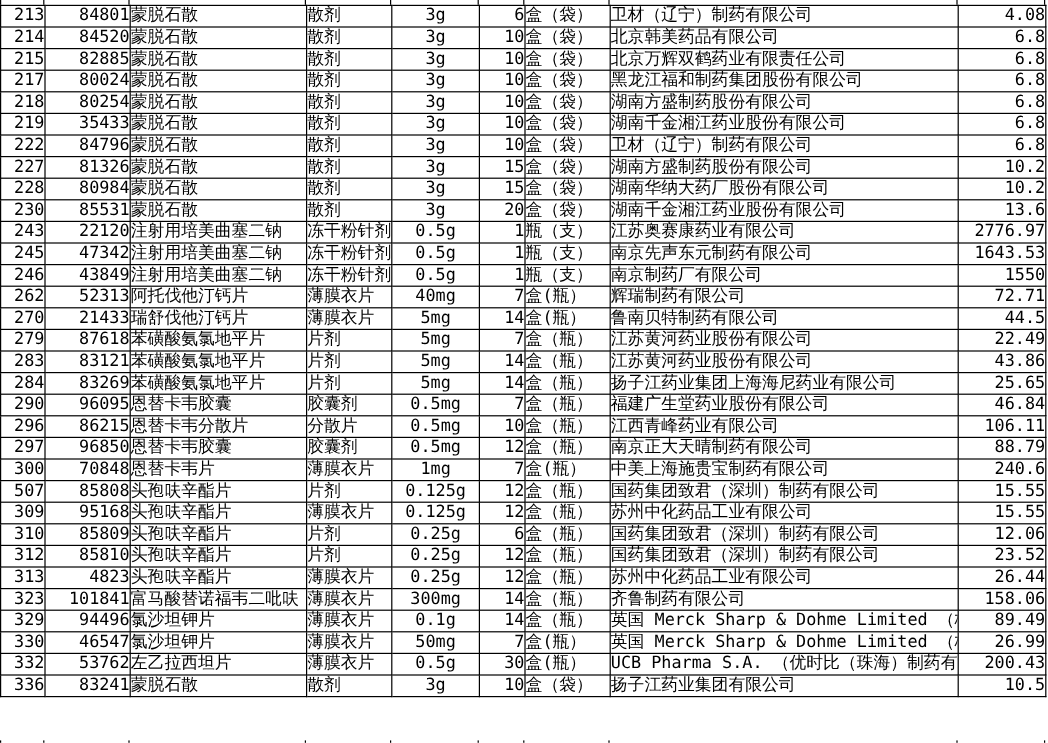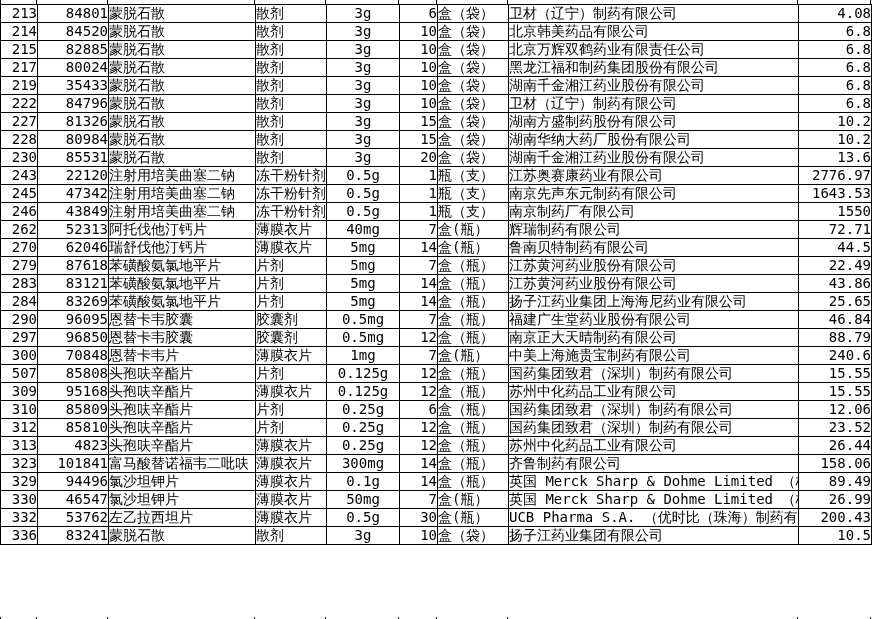--- a/index.html
+++ b/index.html
@@ -111,20 +111,31 @@
         <td class="col-code">80024</td>
         <td class="col-name">蒙脱石散</td>
         <td class="col-form">散剂</td>
         <td class="col-spec">3g</td>
         <td class="col-qty">10</td>
         <td class="col-unit">盒（袋）</td>
         <td class="col-manufacturer">黑龙江福和制药集团股份有限公司</td>
         <td class="col-price">6.8</td>
       </tr>
       <tr>
+        <td class="col-row_no">218</td>
+        <td class="col-code">80254</td>
+        <td class="col-name">蒙脱石散</td>
+        <td class="col-form">散剂</td>
+        <td class="col-spec">3g</td>
+        <td class="col-qty">10</td>
+        <td class="col-unit">盒（袋）</td>
+        <td class="col-manufacturer">湖南方盛制药股份有限公司</td>
+        <td class="col-price">6.8</td>
+      </tr>
+      <tr>
         <td class="col-row_no">219</td>
         <td class="col-code">35433</td>
         <td class="col-name">蒙脱石散</td>
         <td class="col-form">散剂</td>
         <td class="col-spec">3g</td>
         <td class="col-qty">10</td>
         <td class="col-unit">盒（袋）</td>
         <td class="col-manufacturer">湖南千金湘江药业股份有限公司</td>
         <td class="col-price">6.8</td>
       </tr>
@@ -211,21 +222,21 @@
         <td class="col-name">阿托伐他汀钙片</td>
         <td class="col-form">薄膜衣片</td>
         <td class="col-spec">40mg</td>
         <td class="col-qty">7</td>
         <td class="col-unit">盒(瓶）</td>
         <td class="col-manufacturer">辉瑞制药有限公司</td>
         <td class="col-price">72.71</td>
       </tr>
       <tr>
         <td class="col-row_no">270</td>
-        <td class="col-code">62046</td>
+        <td class="col-code">21433</td>
         <td class="col-name">瑞舒伐他汀钙片</td>
         <td class="col-form">薄膜衣片</td>
         <td class="col-spec">5mg</td>
         <td class="col-qty">14</td>
         <td class="col-unit">盒(瓶）</td>
         <td class="col-manufacturer">鲁南贝特制药有限公司</td>
         <td class="col-price">44.5</td>
       </tr>
       <tr>
         <td class="col-row_no">279</td>
@@ -263,20 +274,31 @@
       <tr>
         <td class="col-row_no">290</td>
         <td class="col-code">96095</td>
         <td class="col-name">恩替卡韦胶囊</td>
         <td class="col-form">胶囊剂</td>
         <td class="col-spec">0.5mg</td>
         <td class="col-qty">7</td>
         <td class="col-unit">盒（瓶）</td>
         <td class="col-manufacturer">福建广生堂药业股份有限公司</td>
         <td class="col-price">46.84</td>
+      </tr>
+      <tr>
+        <td class="col-row_no">296</td>
+        <td class="col-code">86215</td>
+        <td class="col-name">恩替卡韦分散片</td>
+        <td class="col-form">分散片</td>
+        <td class="col-spec">0.5mg</td>
+        <td class="col-qty">10</td>
+        <td class="col-unit">盒（瓶）</td>
+        <td class="col-manufacturer">江西青峰药业有限公司</td>
+        <td class="col-price">106.11</td>
       </tr>
       <tr>
         <td class="col-row_no">297</td>
         <td class="col-code">96850</td>
         <td class="col-name">恩替卡韦胶囊</td>
         <td class="col-form">胶囊剂</td>
         <td class="col-spec">0.5mg</td>
         <td class="col-qty">12</td>
         <td class="col-unit">盒（瓶）</td>
         <td class="col-manufacturer">南京正大天晴制药有限公司</td>

